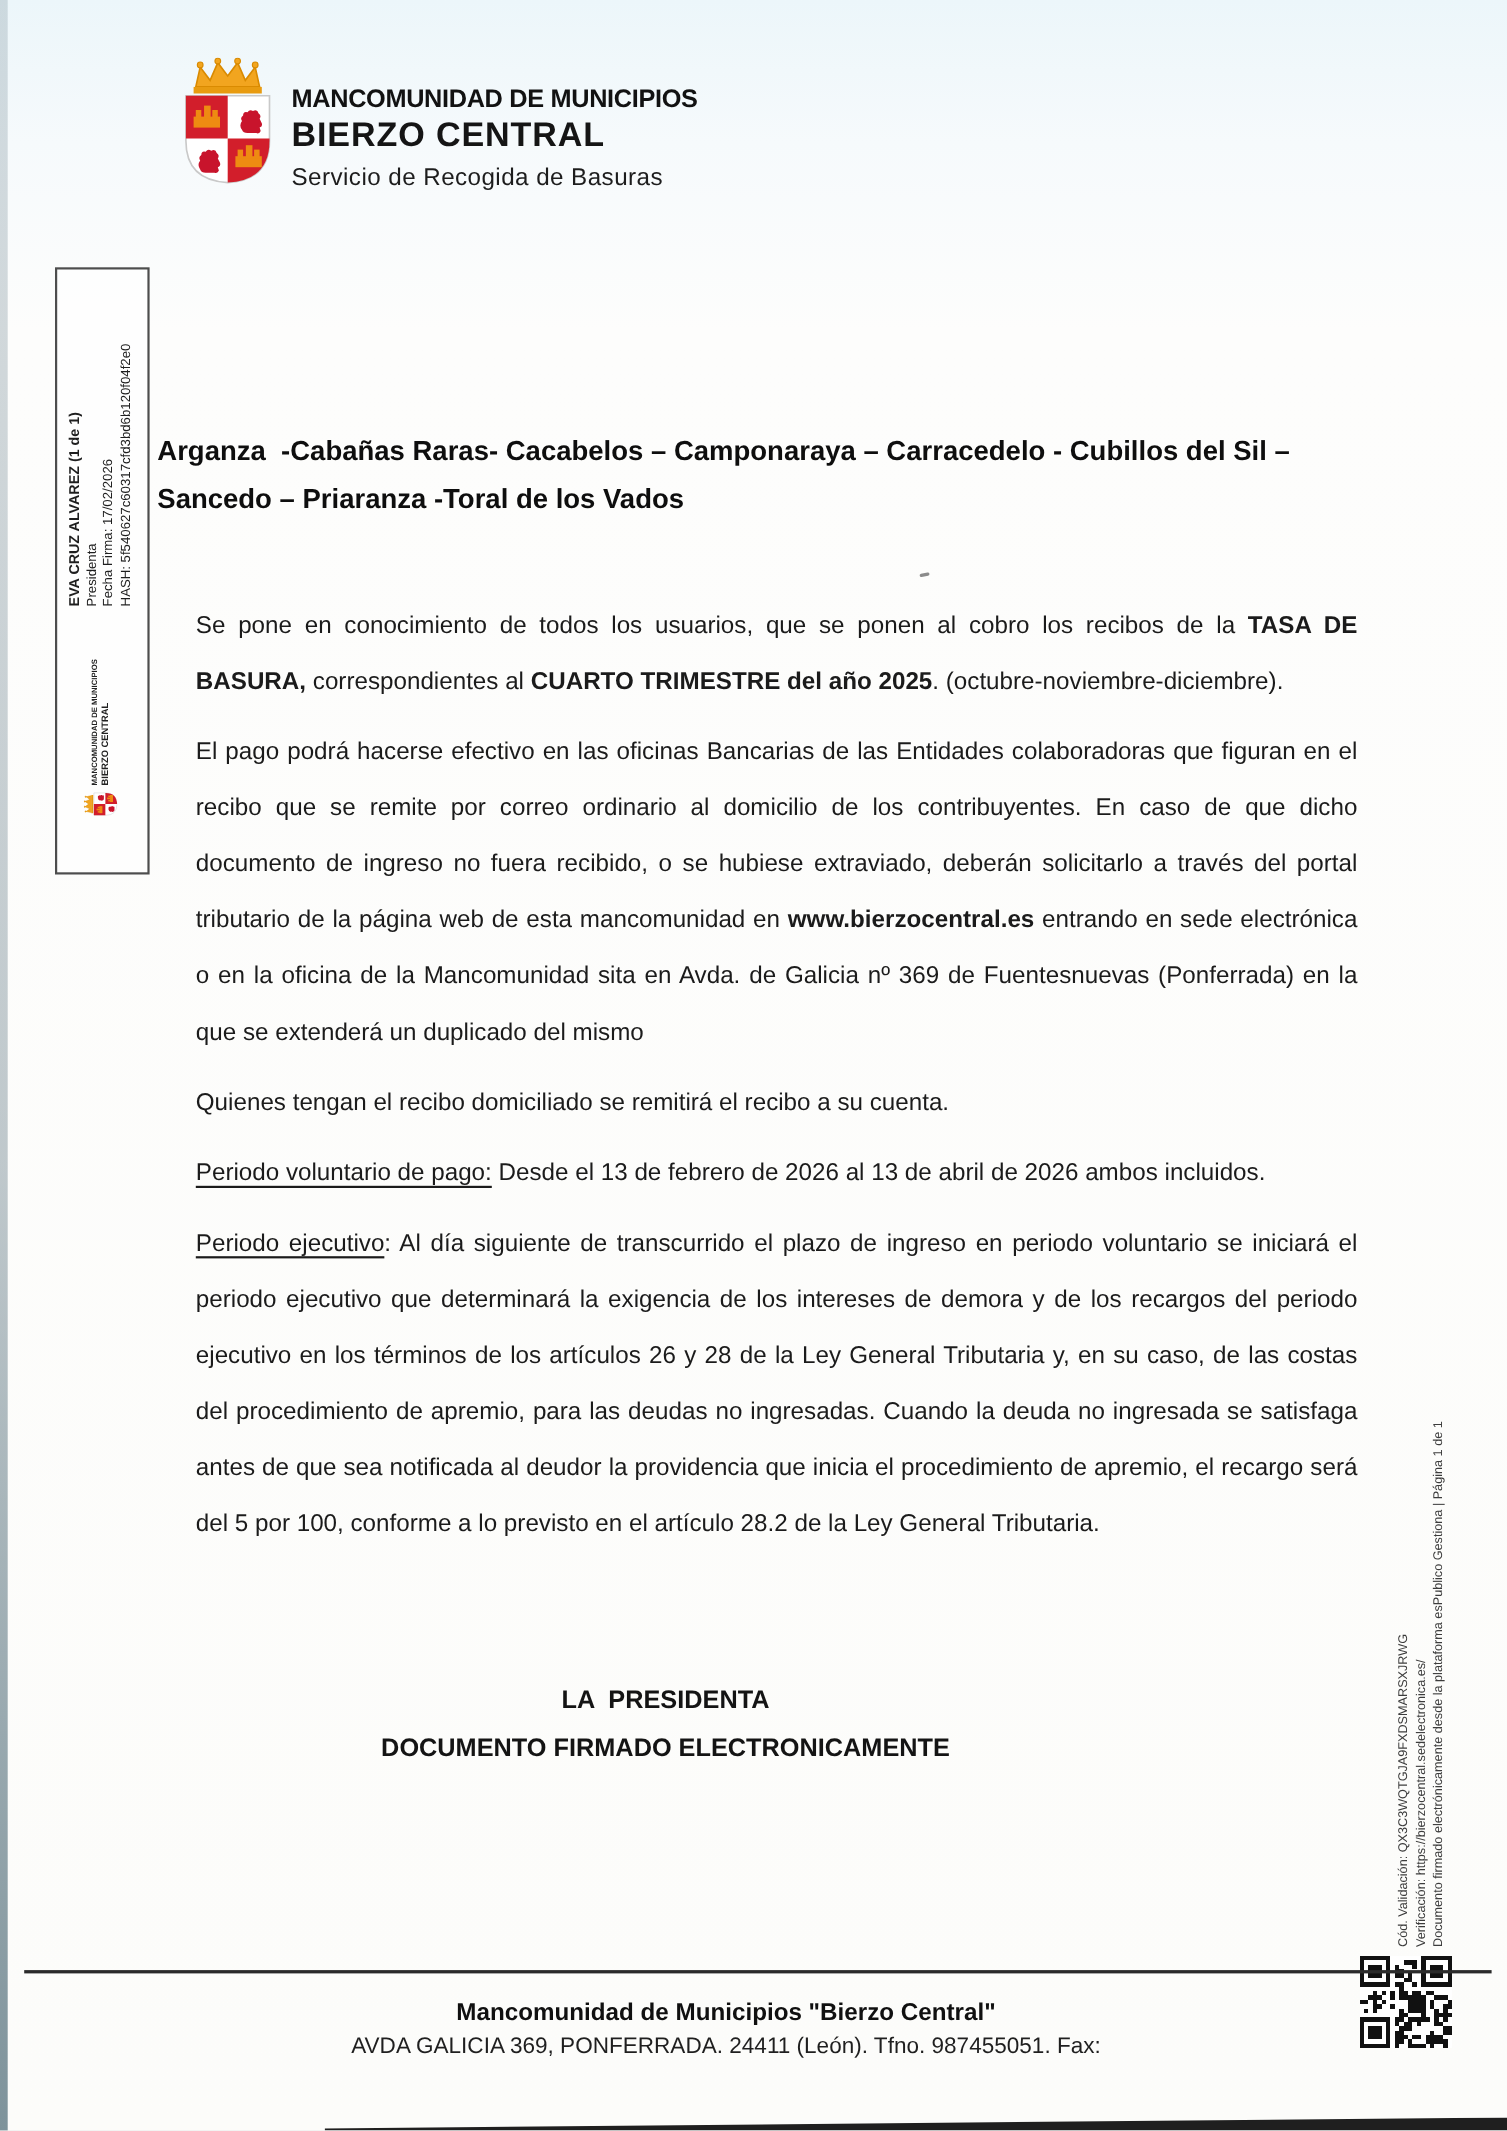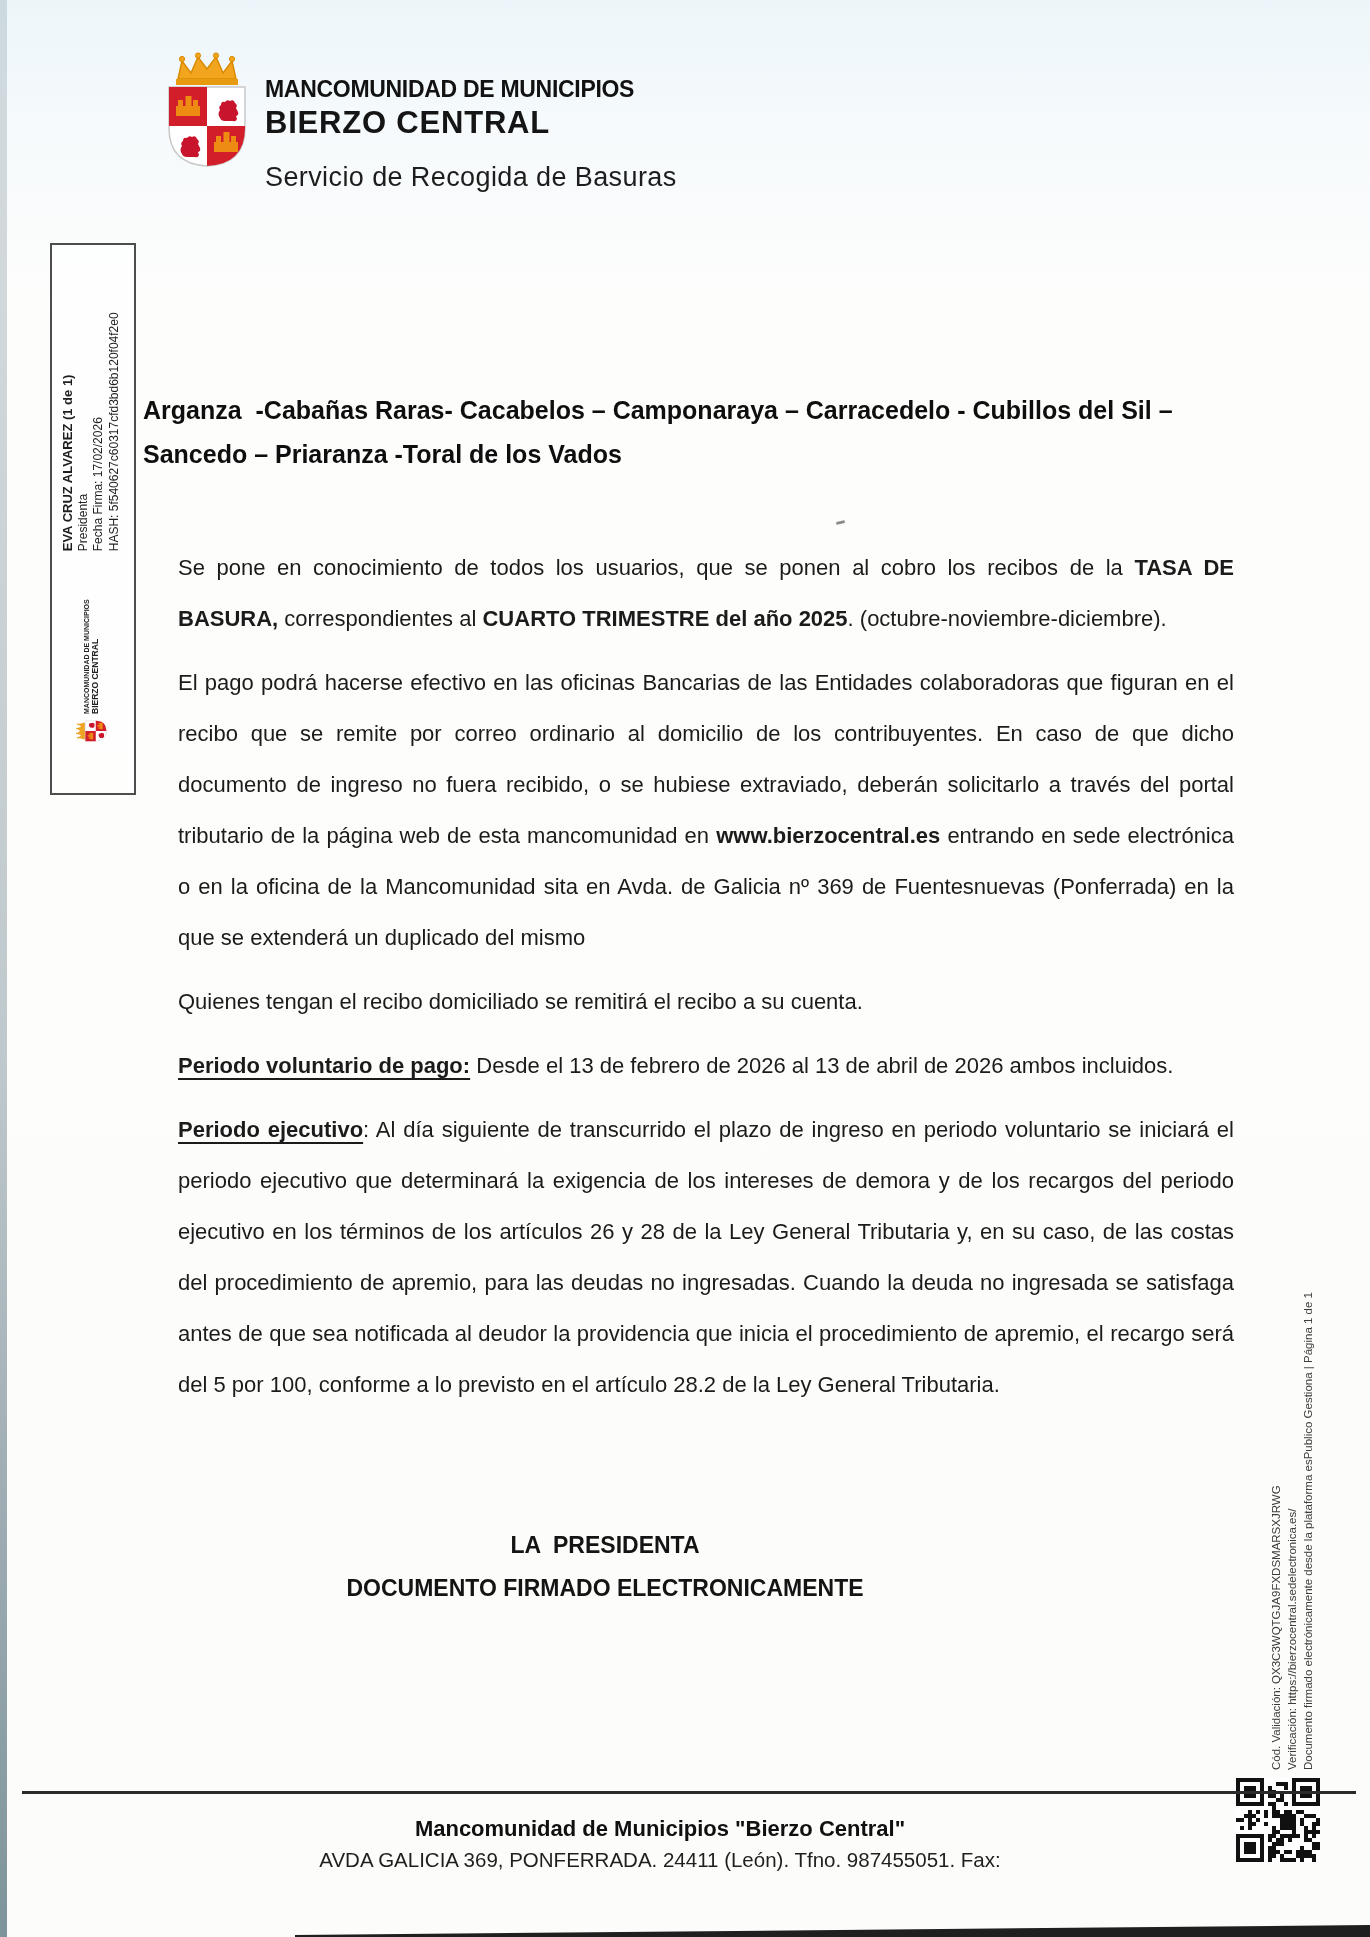--- a/index.html
+++ b/index.html
@@ -19,37 +19,37 @@
     clip-path:polygon(0 85%,100% 8%,100% 100%,0 100%);}
   .artifact-dot{position:absolute;left:836px;top:521px;width:9px;height:3px;background:#8b8b8b;
     border-radius:2px;transform:rotate(-12deg);}
 
   
   .org-header{position:absolute;left:163px;top:52px;display:flex;gap:14px;}
   .shield-lg{width:88px;height:116px;flex:0 0 auto;}
   .org-text{padding-top:24px;}
   .org-line1{font-size:23px;font-weight:bold;letter-spacing:-.3px;color:#121212;}
   .org-line2{font-size:31px;font-weight:bold;letter-spacing:.8px;margin-top:2px;color:#151515;}
-  .org-line3{font-size:27px;font-weight:500;margin-top:21px;color:#1d1d1d;letter-spacing:.4px;}
+  .org-line3{font-size:22px;font-weight:500;margin-top:7px;color:#1d1d1d;letter-spacing:.4px;}
 
   
   .doc-title{position:absolute;left:100px;top:242px;width:1180px;text-align:center;}
   .title-line{font-size:25px;font-weight:bold;color:#111;}
   .title-line + .title-line{margin-top:21px;}
 
   
   .municipalities{position:absolute;left:143px;top:388px;width:1085px;
     font-size:25px;font-weight:bold;line-height:44px;color:#0e0e0e;white-space:pre-wrap;}
 
   
   .body-text{position:absolute;left:178px;top:542px;width:1056px;
     font-size:22px;line-height:51px;text-align:justify;color:#1b1b1b;}
   .body-text p{margin:0 0 13px 0;}
   .b{font-weight:bold;}
-  .bu{font-weight:bold;text-decoration:underline;text-decoration-thickness:2px;text-underline-offset:5px;}
+  .bu{font-weight:normal;text-decoration:underline;text-decoration-thickness:2px;text-underline-offset:5px;}
 
   
   .sig-block{position:absolute;left:190px;top:1532px;width:830px;text-align:center;}
   .sig-line1{font-size:23px;font-weight:bold;white-space:pre-wrap;color:#141414;}
   .sig-line2{font-size:23px;font-weight:bold;margin-top:16px;color:#141414;}
 
   
   .stamp-box{position:absolute;left:50px;top:243px;width:82px;height:548px;
     border:2px solid #4d4d4d;background:rgba(255,255,255,.6);}
   .stamp-inner{width:544px;height:78px;transform:rotate(-90deg) translateX(-544px);

